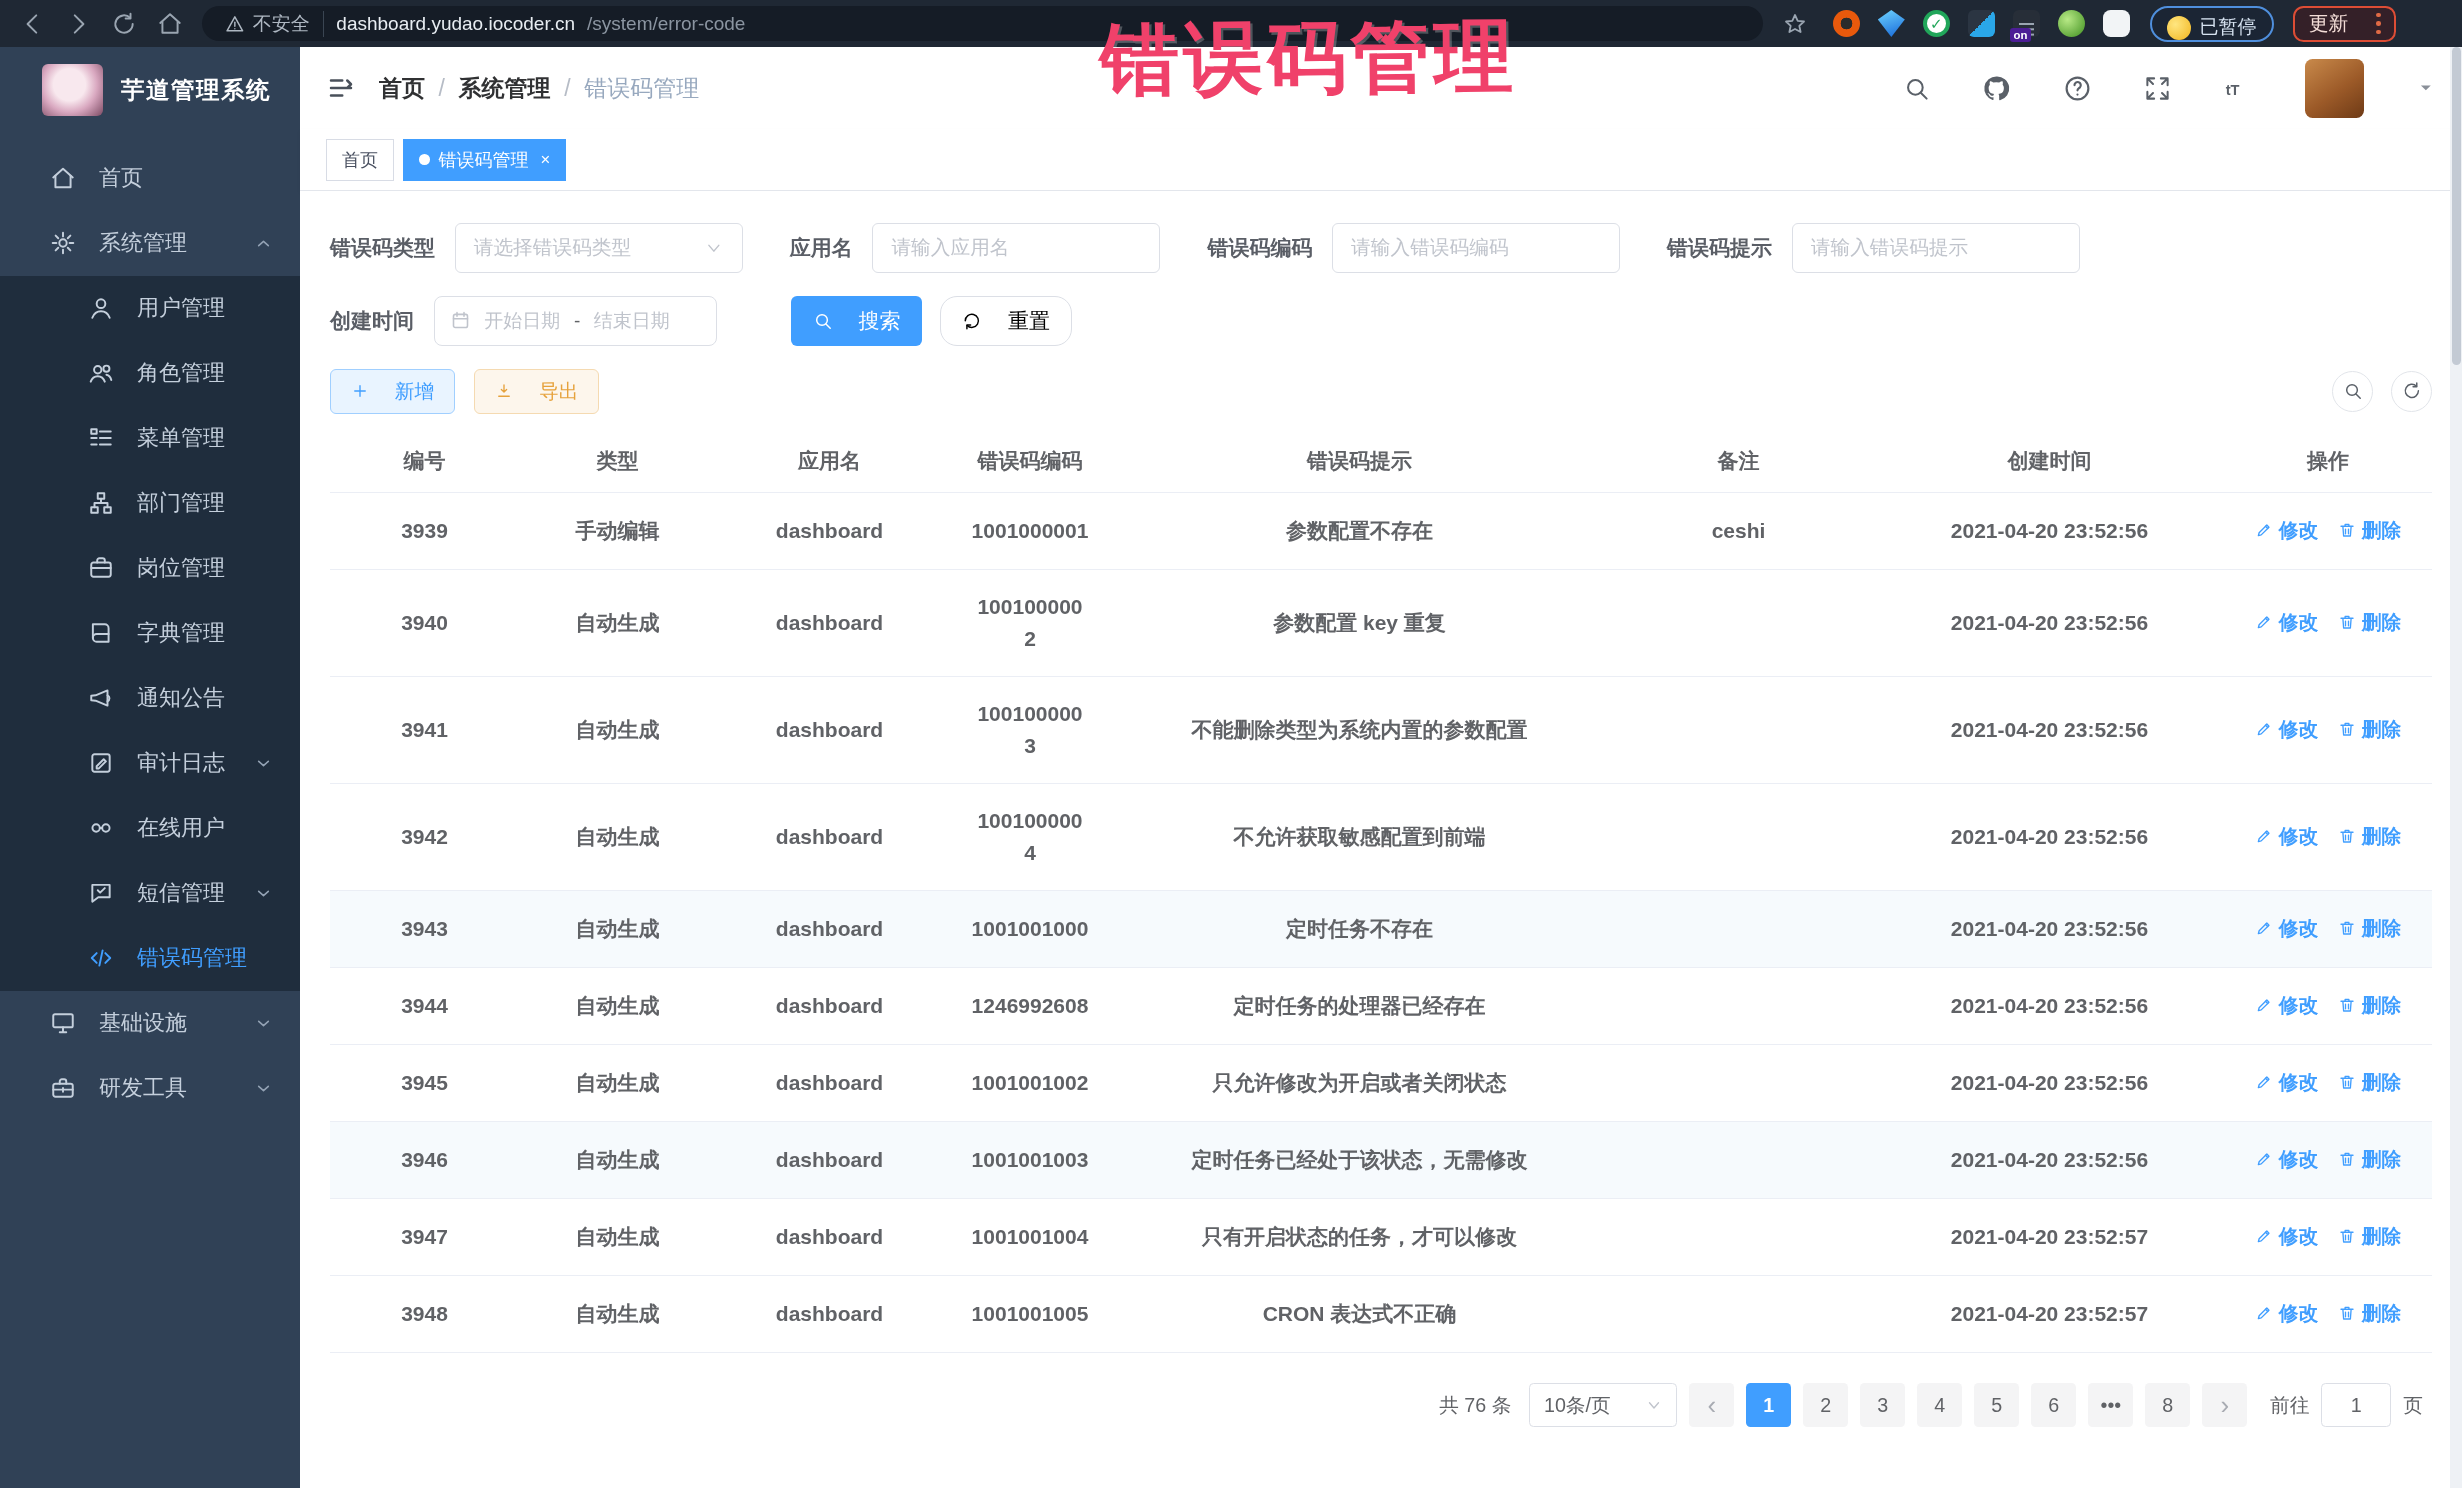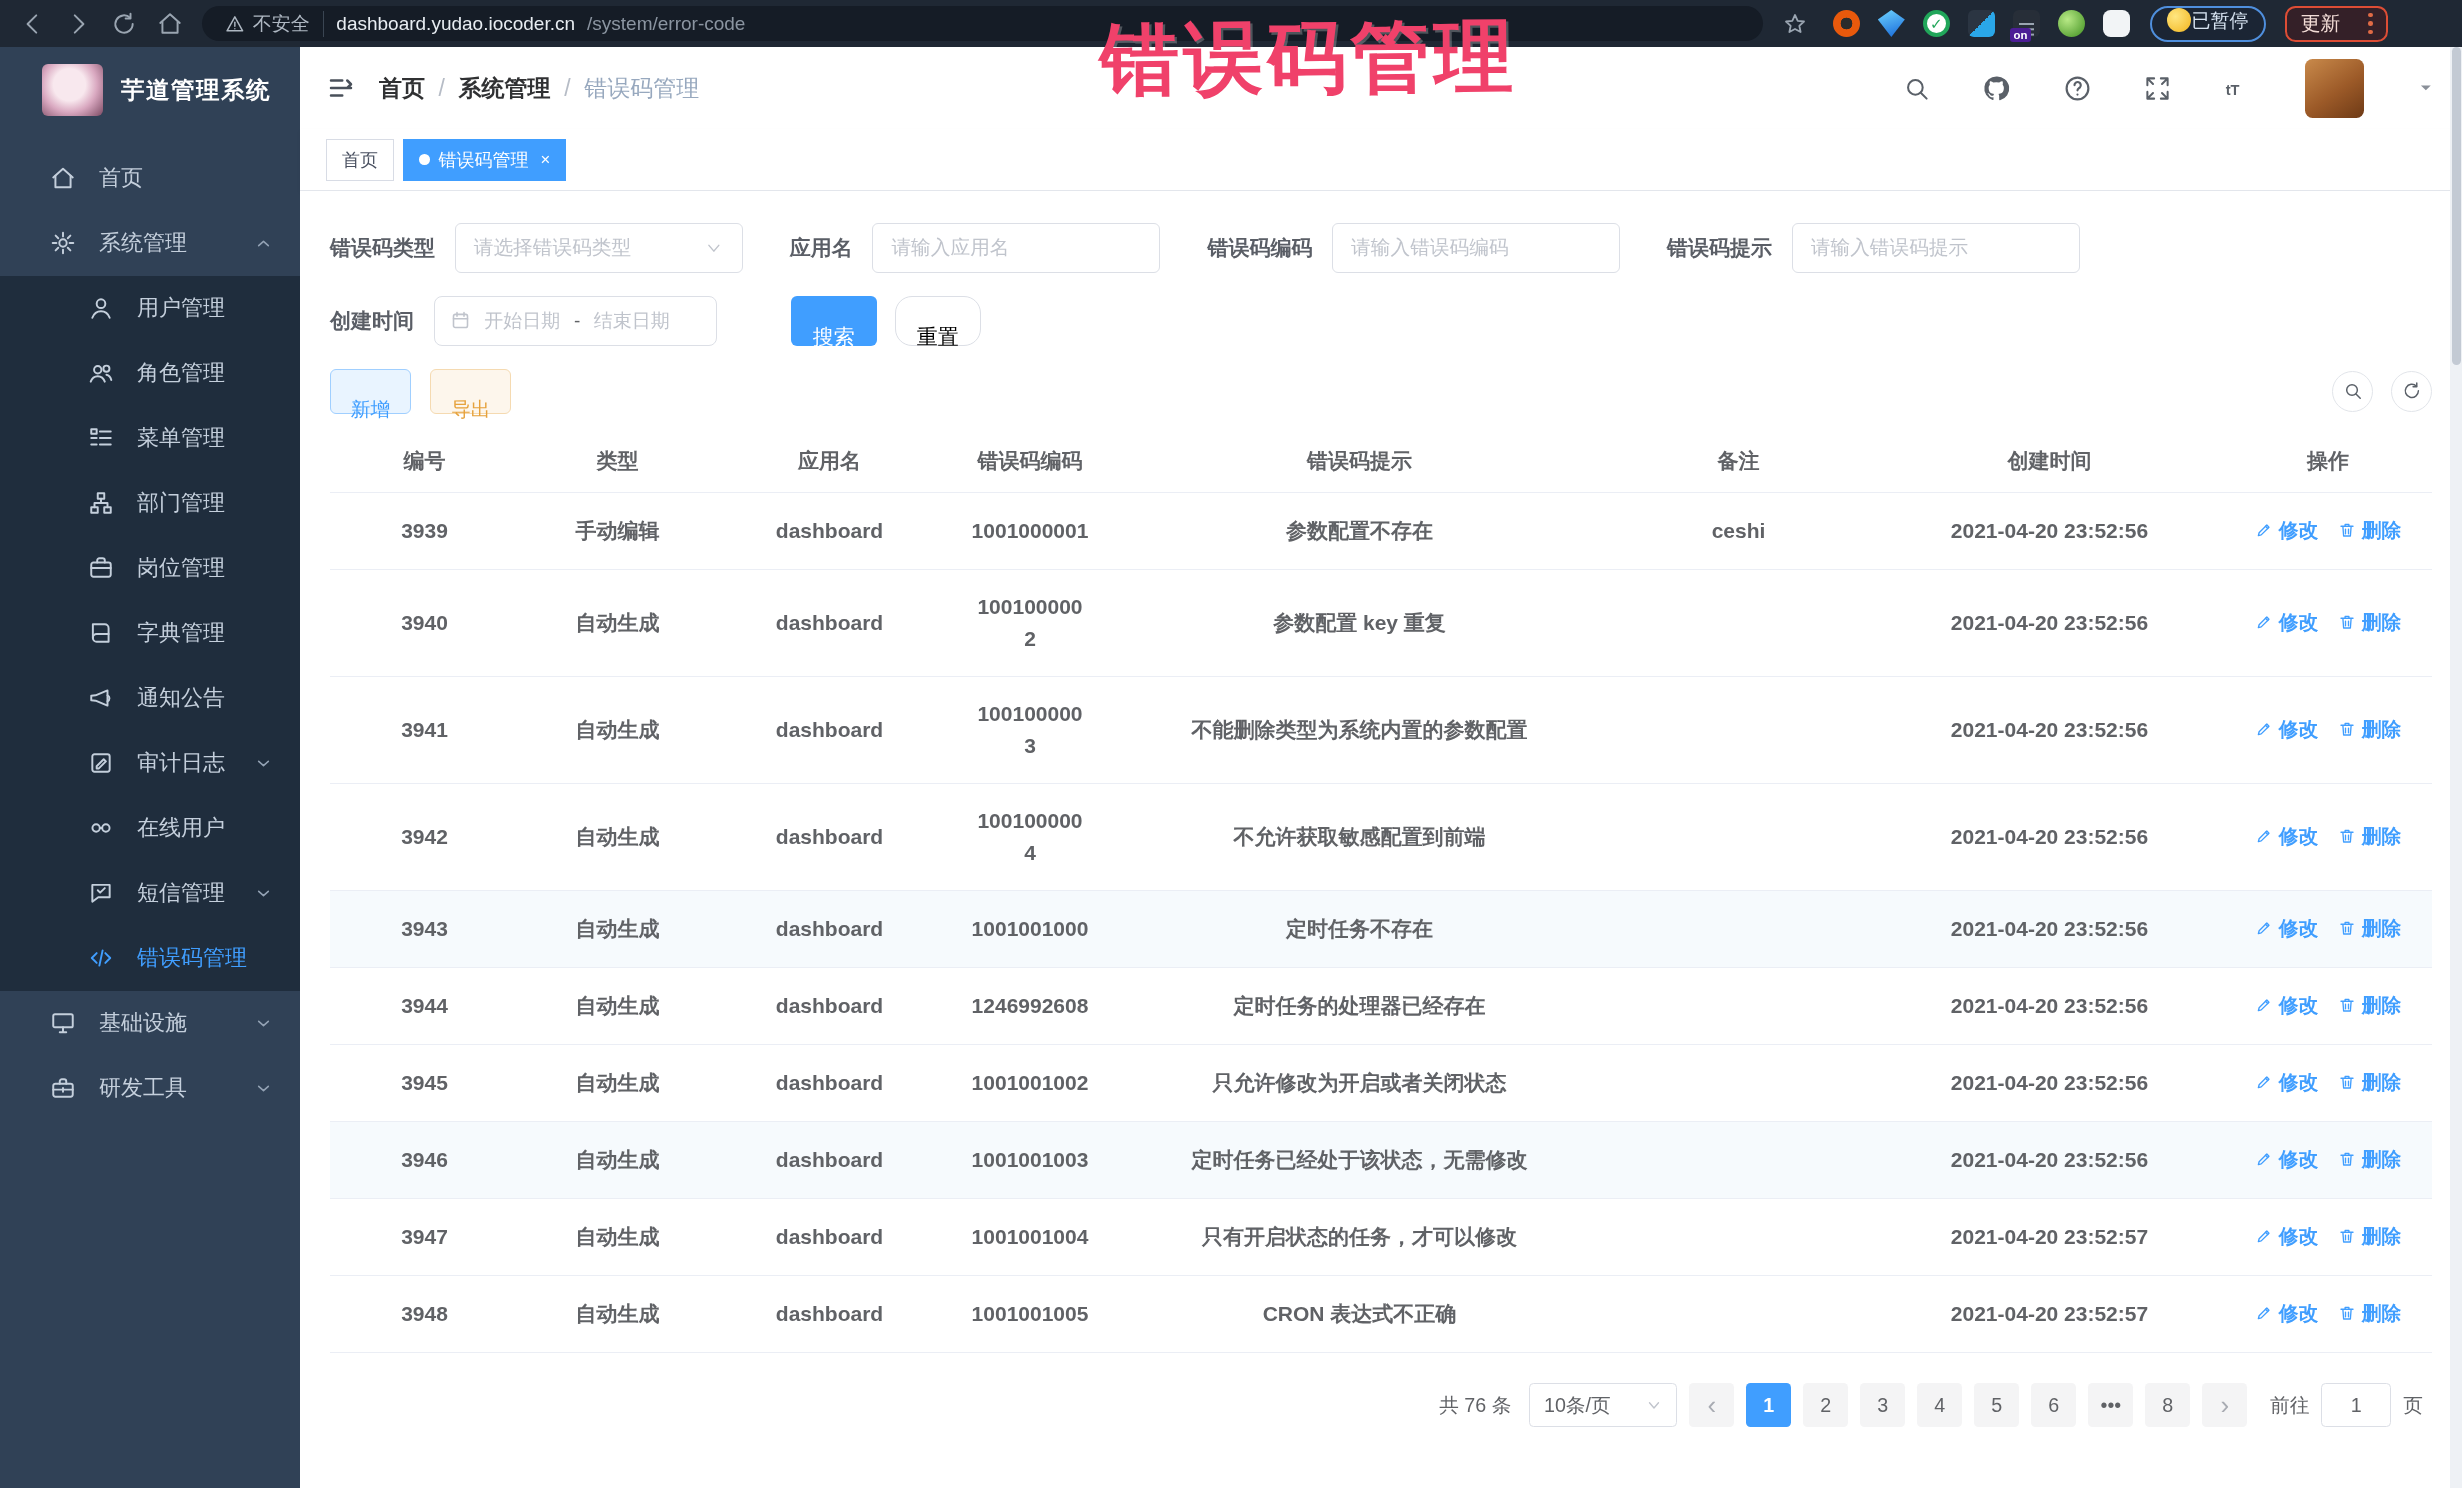--- a/index.html
+++ b/index.html
@@ -16,21 +16,21 @@
     border-right:1.5px solid #3a4552; }
   .url-host { color:#e8edf2; }
   .url-path { color:#8b95a1; }
   .ext-row { display:flex; align-items:center; gap:18px; margin-left:6px; }
   .ext { width:27px; height:27px; border-radius:6px; position:relative; display:flex;
     align-items:center; justify-content:center; font-size:15px; }
   .ext.circle { border-radius:50%; }
   .ext-badge { position:absolute; bottom:-4.5px; left:-3px; background:#4c1d95; color:#fff;
     font-size:11.4px; padding:0.8px 3.8px; border-radius:3px; font-weight:bold; }
   .paused-pill { height:36px; border:2.3px solid #4f8fdd; border-radius:18px; background:#1b2534;
-    display:flex; align-items:flex-start; gap:1px; padding:0 15px; color:#d6e2f0; font-size:19px; }
+    display:flex; align-items:flex-end; gap:9px; padding:0 15px; color:#d6e2f0; font-size:19px; }
   .emoji { width:24px; height:24px; border-radius:50%;
     background:radial-gradient(circle at 35% 35%, #ffe680, #f2b51e); position:relative; }
   .update-pill { height:36px; border:2.3px solid #dd4d35; border-radius:10.6px; background:#342028;
     display:flex; align-items:center; gap:28px; padding:0 13.6px; color:#f2dcd6; font-size:19.7px; }
   .kebab { display:flex; flex-direction:column; gap:3.8px; }
   .kebab i { width:4.5px; height:4.5px; border-radius:50%; background:#e06a45; display:block; }
 
   
   .app { display:flex; height:1441px; }
 
@@ -81,21 +81,21 @@
   .f-input, .f-select { width:288px; height:50px; border:1.5px solid #dcdfe6; border-radius:6px;
     background:#fff; display:flex; align-items:center; padding:0 18px; color:#c0c4cc;
     font-size:19.7px; }
   .f-input input { border:none; outline:none; width:100%; font-size:19.7px; color:#606266;
     font-family:inherit; }
   .f-input input::placeholder { color:#c0c4cc; }
   .f-select { justify-content:space-between; cursor:pointer; }
   .date-range { width:283px; height:50px; border:1.5px solid #dcdfe6; border-radius:8px;
     display:flex; align-items:center; padding:0 15px; gap:13.6px; color:#c0c4cc; font-size:19px; }
   .btn { height:50px; border-radius:6px; display:inline-flex; align-items:center; gap:26px;
-    font-size:21px; padding:0 21px; cursor:pointer; border:1.5px solid transparent;flex-direction:column; }
+    font-size:21px; padding:0 21px; cursor:pointer; border:1.5px solid transparent; }
   .btn-primary { background:#409EFF; color:#fff; }
   .btn-plainwhite { background:#fff; border-color:#dcdfe6; color:#000000;border-radius:17px; }
   .toolbar { display:flex; align-items:center; margin-top:23px; }
   .btn-sm { height:45px; font-size:19.7px; padding:0 19.7px; border-radius:6px; }
   .btn-plainblue { background:#e9f4ff; border-color:#a0cfff; color:#409EFF; }
   .btn-plainyellow { background:#fdf6ec; border-color:#f5dab1; color:#E6A23C; }
   .toolbar .spacer { flex:1; }
   .circle-btn { width:41px; height:41px; border-radius:50%; border:1.5px solid #e2e5ea;
     display:flex; align-items:center; justify-content:center; color:#5a6068; margin-left:18px;
     cursor:pointer; background:#fff; }

